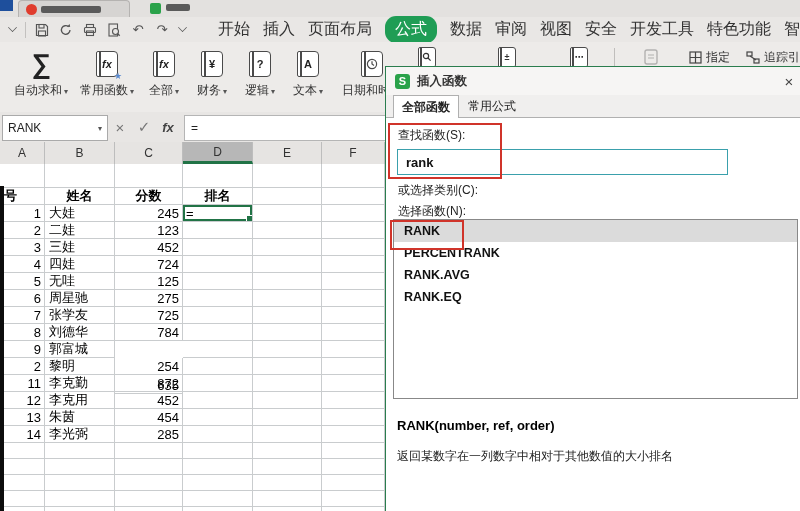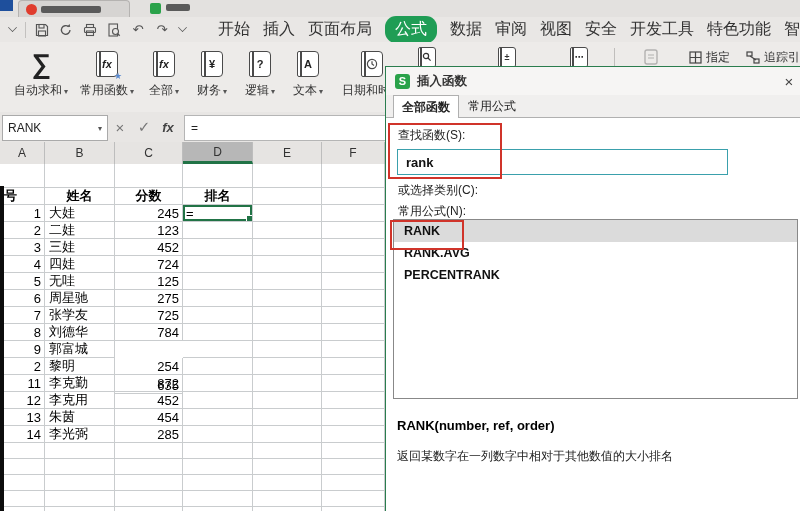--- a/index.html
+++ b/index.html
@@ -441,25 +441,26 @@
       <span class="t">插入函数</span>
       <div id="dlg-close">×</div>
     </div>
     <div id="dlg-tabs">
       <div class="dtab active">全部函数</div>
       <div class="dtab">常用公式</div>
     </div>
     <div class="dlg-label" style="left:12px;top:60px;">查找函数(S):</div>
     <div id="search-input">rank</div>
     <div class="dlg-label" style="left:12px;top:115px;">或选择类别(C):</div>
-    <div class="dlg-label" style="left:12px;top:136px;">常用公式(N):</div>
+    <div class="dlg-label" style="left:12px;top:136px;">选择函数(N):</div>
     <div id="func-list">
         <div class="fitem sel">RANK</div>
+        <div class="fitem">PERCENTRANK</div>
         <div class="fitem">RANK.AVG</div>
-        <div class="fitem">PERCENTRANK</div>
+        <div class="fitem">RANK.EQ</div>
       </div>
     <div id="dlg-sig">RANK(number, ref, order)</div>
     <div id="dlg-desc">返回某数字在一列数字中相对于其他数值的大小排名</div>
   </div>
 
   <div class="ann" id="ann1"></div>
   <div class="ann" id="ann2"></div>
 
 </div>
 

